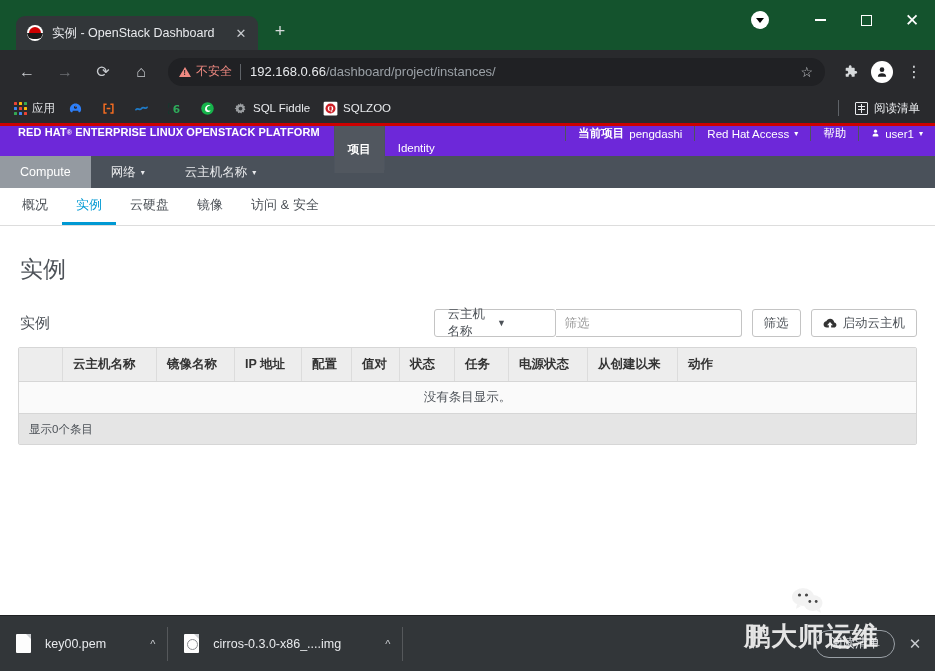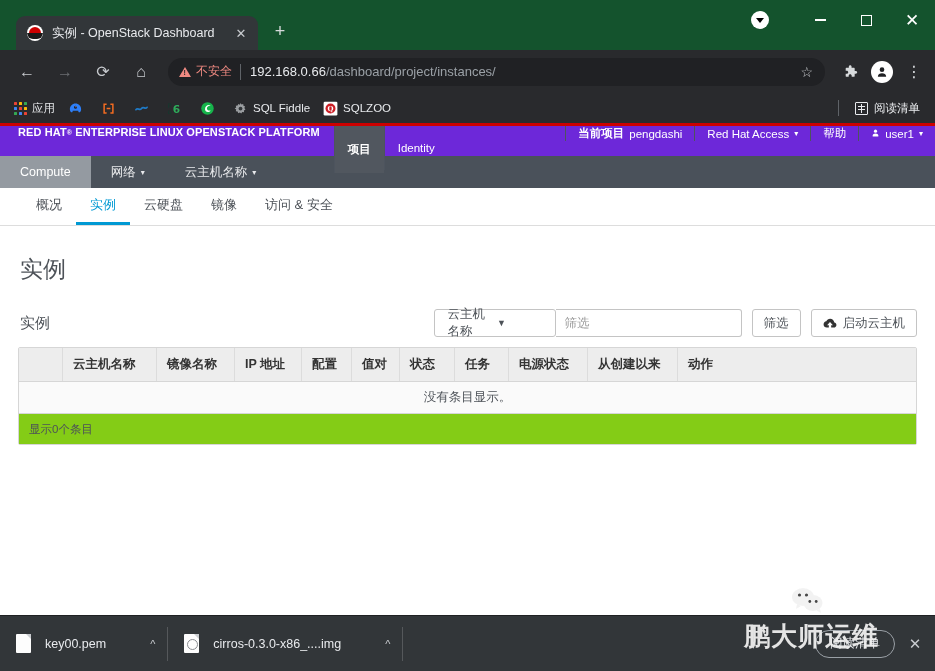--- a/index.html
+++ b/index.html
@@ -165,21 +165,21 @@
     color: #e9eaec; font-size: 12.5px;
   }
   .os-nav2 .it {
     display: flex; align-items: center; padding: 0 20px; white-space: nowrap;
   }
   .os-nav2 .it.active { background: #949aa1; color: #fff; }
 
   
   .tabrow {
     height: 38px; background: #fff; border-bottom: 1px solid #ddd;
-    display: flex; align-items: stretch; padding-left: 22px; font-size: 13px;
+    display: flex; align-items: stretch; padding-left: 8px; font-size: 13px;
   }
   .tabrow .t {
     display: flex; align-items: center; padding: 0 14px; color: #4d5258;
     border-bottom: 3px solid transparent; white-space: nowrap;
   }
   .tabrow .t.active { color: #0099d3; border-bottom-color: #0099d3; }
 
   
   .content { padding: 0 18px; background: #fff; }
   .page-title {
@@ -222,21 +222,21 @@
     border-right: 1px solid #dcdcdc; white-space: nowrap;
   }
   .tbl-head .th:last-child { border-right: none; flex: 1; }
   .tbl-empty {
     height: 32px; display: flex; align-items: center; justify-content: center;
     font-size: 12.5px; color: #4d5258; background: #fafafa;
     border-bottom: 1px solid #d6d6d6;
   }
   .tbl-foot {
     height: 30px; display: flex; align-items: center; padding-left: 10px;
-    font-size: 11.5px; color: #4d5258; background: #84cc16;
+    font-size: 11.5px; color: #4d5258; background: #e5e5e5;
   }
 
   
   .dlbar {
     position: absolute; left: 0; bottom: 0; width: 935px; height: 56px;
     background: #323639; display: flex; align-items: center;
     border-top: 1px solid #1f2123;
   }
   .dl-item {
     display: flex; align-items: center; height: 38px; padding: 0 12px 0 16px;

